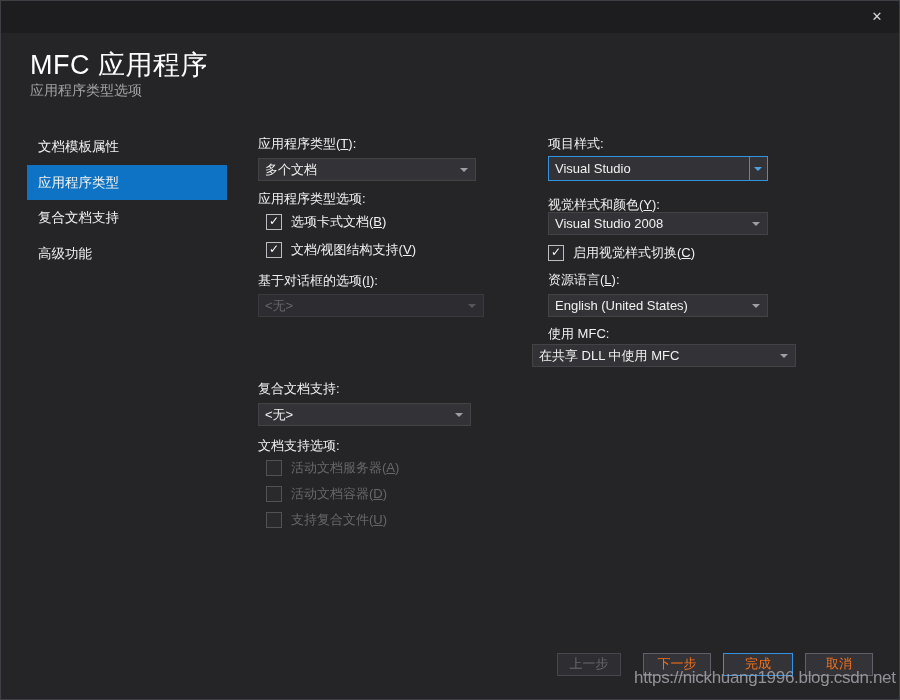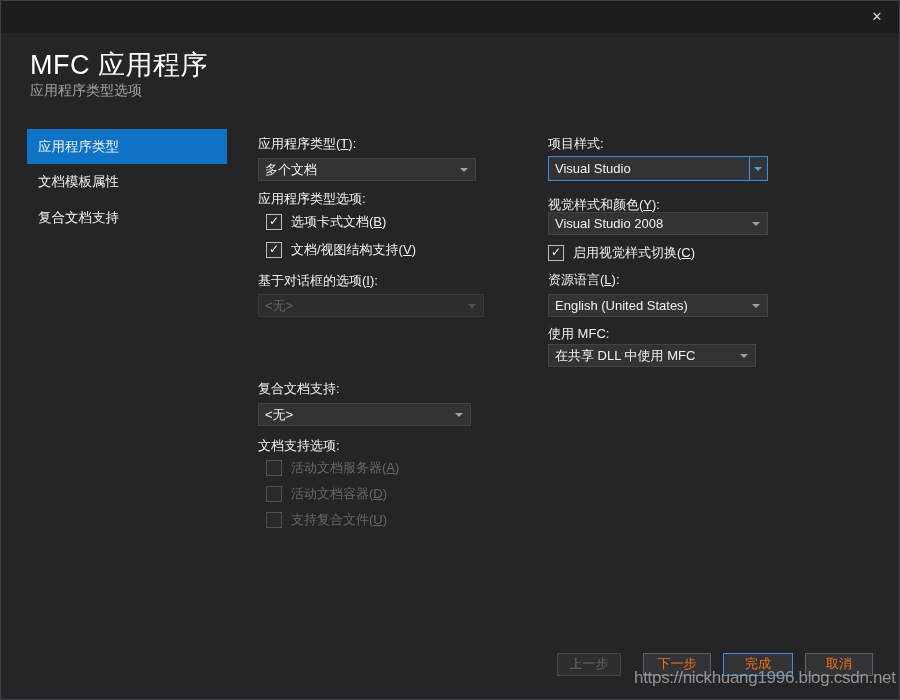--- a/index.html
+++ b/index.html
@@ -55,23 +55,24 @@
 <body>
 
 <div class="frame"></div>
 <div class="titlebar"></div>
 <div class="close-btn">✕</div>
 
 <div class="page-title">MFC 应用程序</div>
 <div class="page-subtitle">应用程序类型选项</div>
 
 <div class="sidebar">
+  <div class="side-item">文档模板属性</div>
   <div class="side-item selected">应用程序类型</div>
-  <div class="side-item">文档模板属性</div>
   <div class="side-item">复合文档支持</div>
+  <div class="side-item">高级功能</div>
 </div>
 
 <div class="lbl ak" style="left:258px;top:135px;">应用程序类型(<u>T</u>):</div>
 <div class="combo" style="left:258px;top:158px;width:218px;">
   <span>多个文档</span>
   <span class="arrow"></span>
 </div>
 
 <div class="lbl" style="left:258px;top:190px;">应用程序类型选项:</div>
 <div class="cb" style="left:266px;top:213px;">
@@ -127,21 +128,21 @@
   <span class="ak">启用视觉样式切换(<u>C</u>)</span>
 </div>
 
 <div class="lbl ak" style="left:548px;top:271px;">资源语言(<u>L</u>):</div>
 <div class="combo" style="left:548px;top:294px;width:220px;">
   <span>English (United States)</span>
   <span class="arrow"></span>
 </div>
 
 <div class="lbl" style="left:548px;top:325px;">使用 MFC:</div>
-<div class="combo" style="left:548px;top:344px;width:208px;">
+<div class="combo" style="left:532px;top:344px;width:264px;">
   <span>在共享 DLL 中使用 MFC</span>
   <span class="arrow"></span>
 </div>
 
 <div class="btn disabled" style="left:557px;width:64px;font-family:Liberation Serif, serif;">上一步</div>
 <div class="btn" style="left:643px;width:68px;">下一步</div>
 <div class="btn default" style="left:723px;width:70px;">完成</div>
 <div class="btn" style="left:805px;width:68px;">取消</div>
 
 <div class="watermark">https://nickhuang1996.blog.csdn.net</div>

